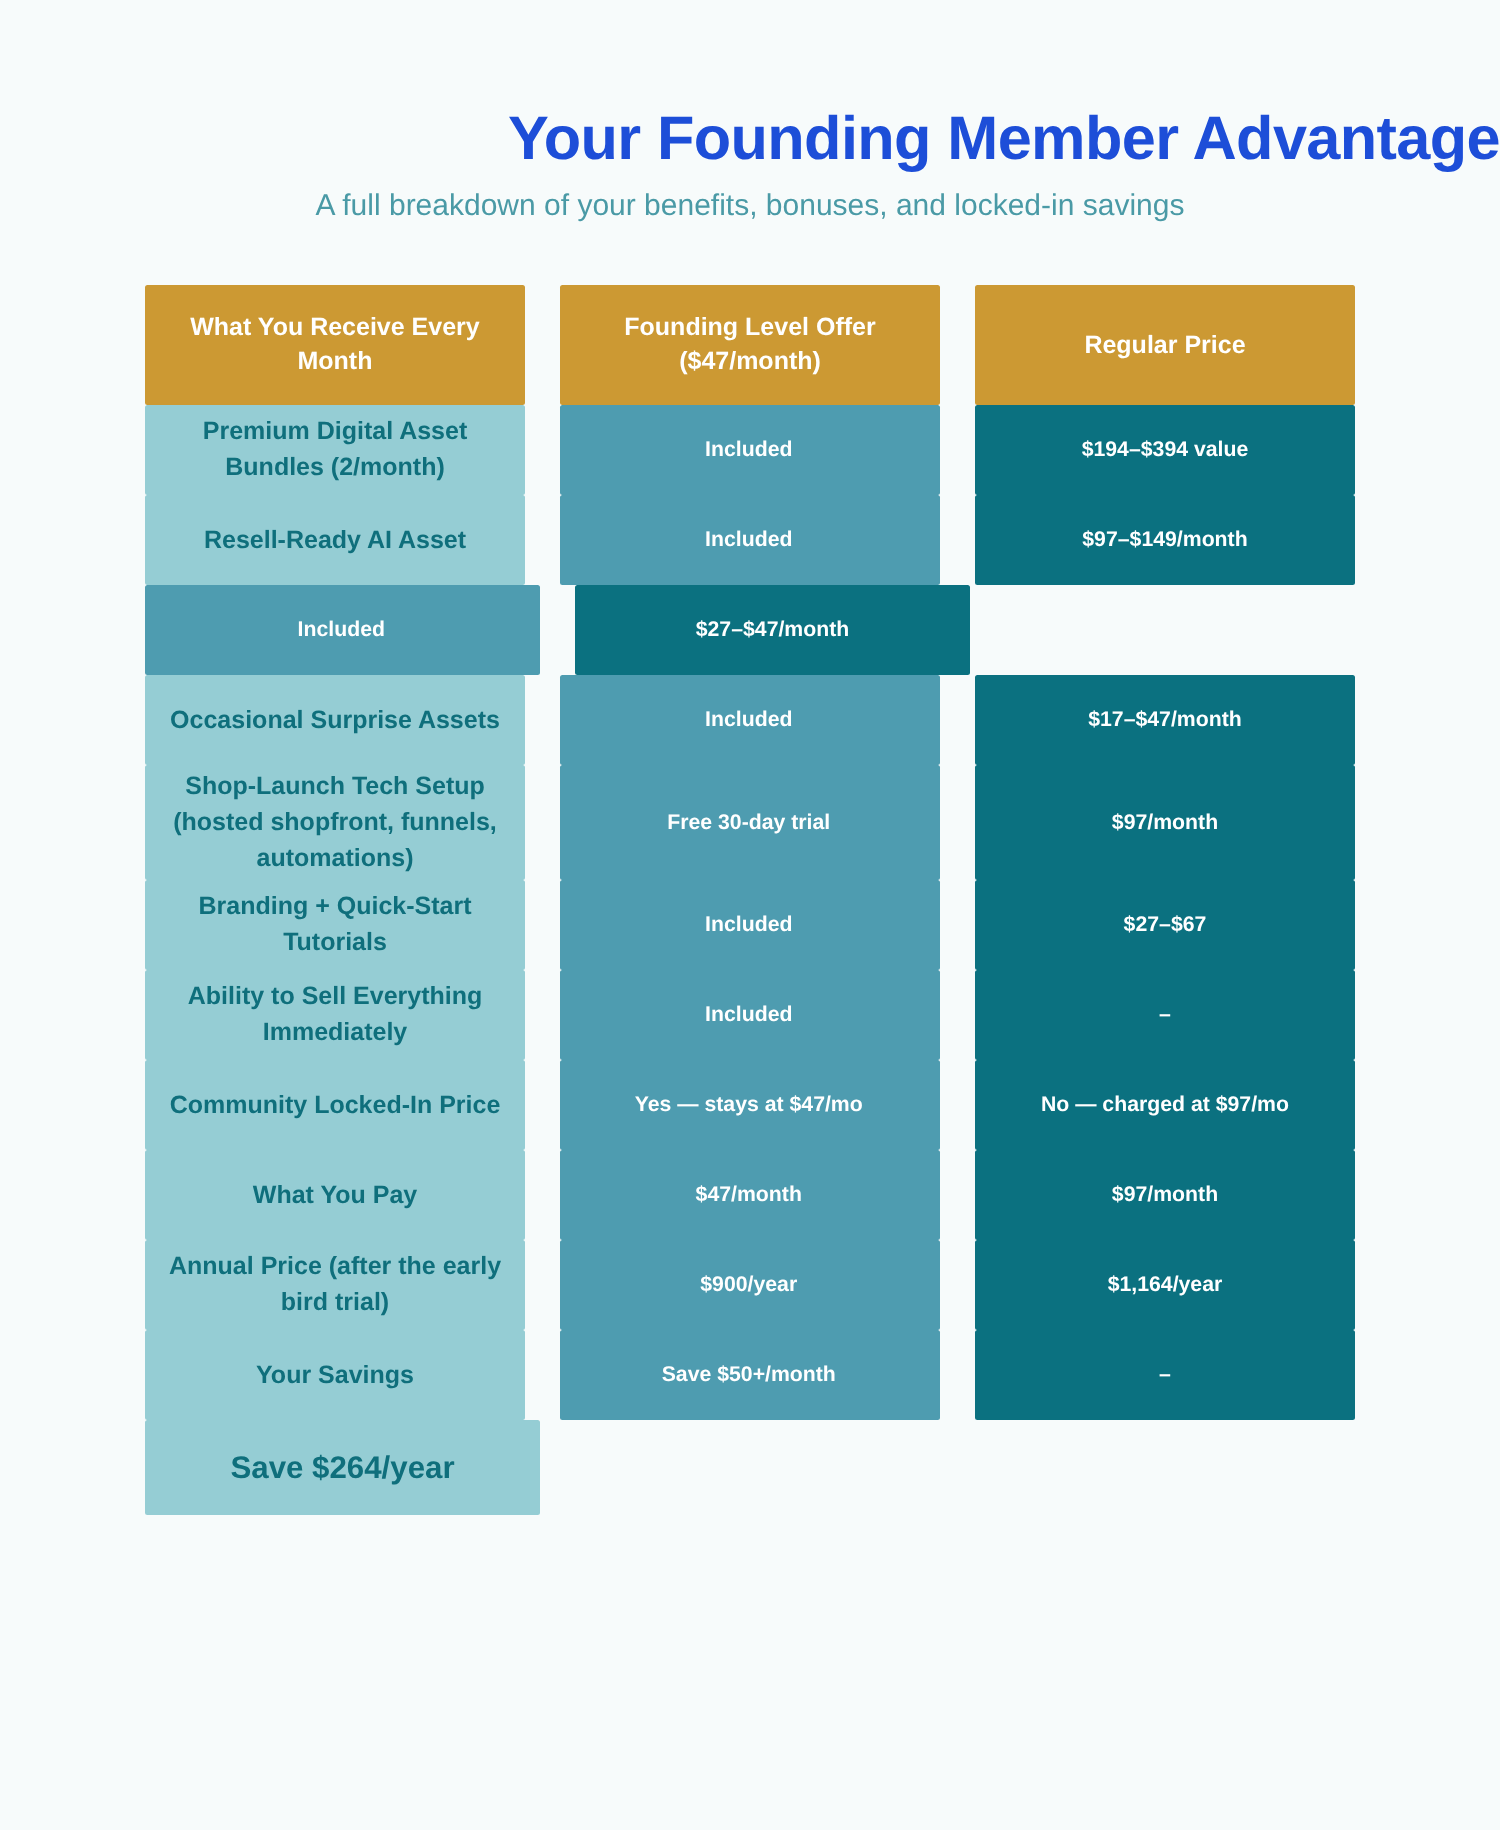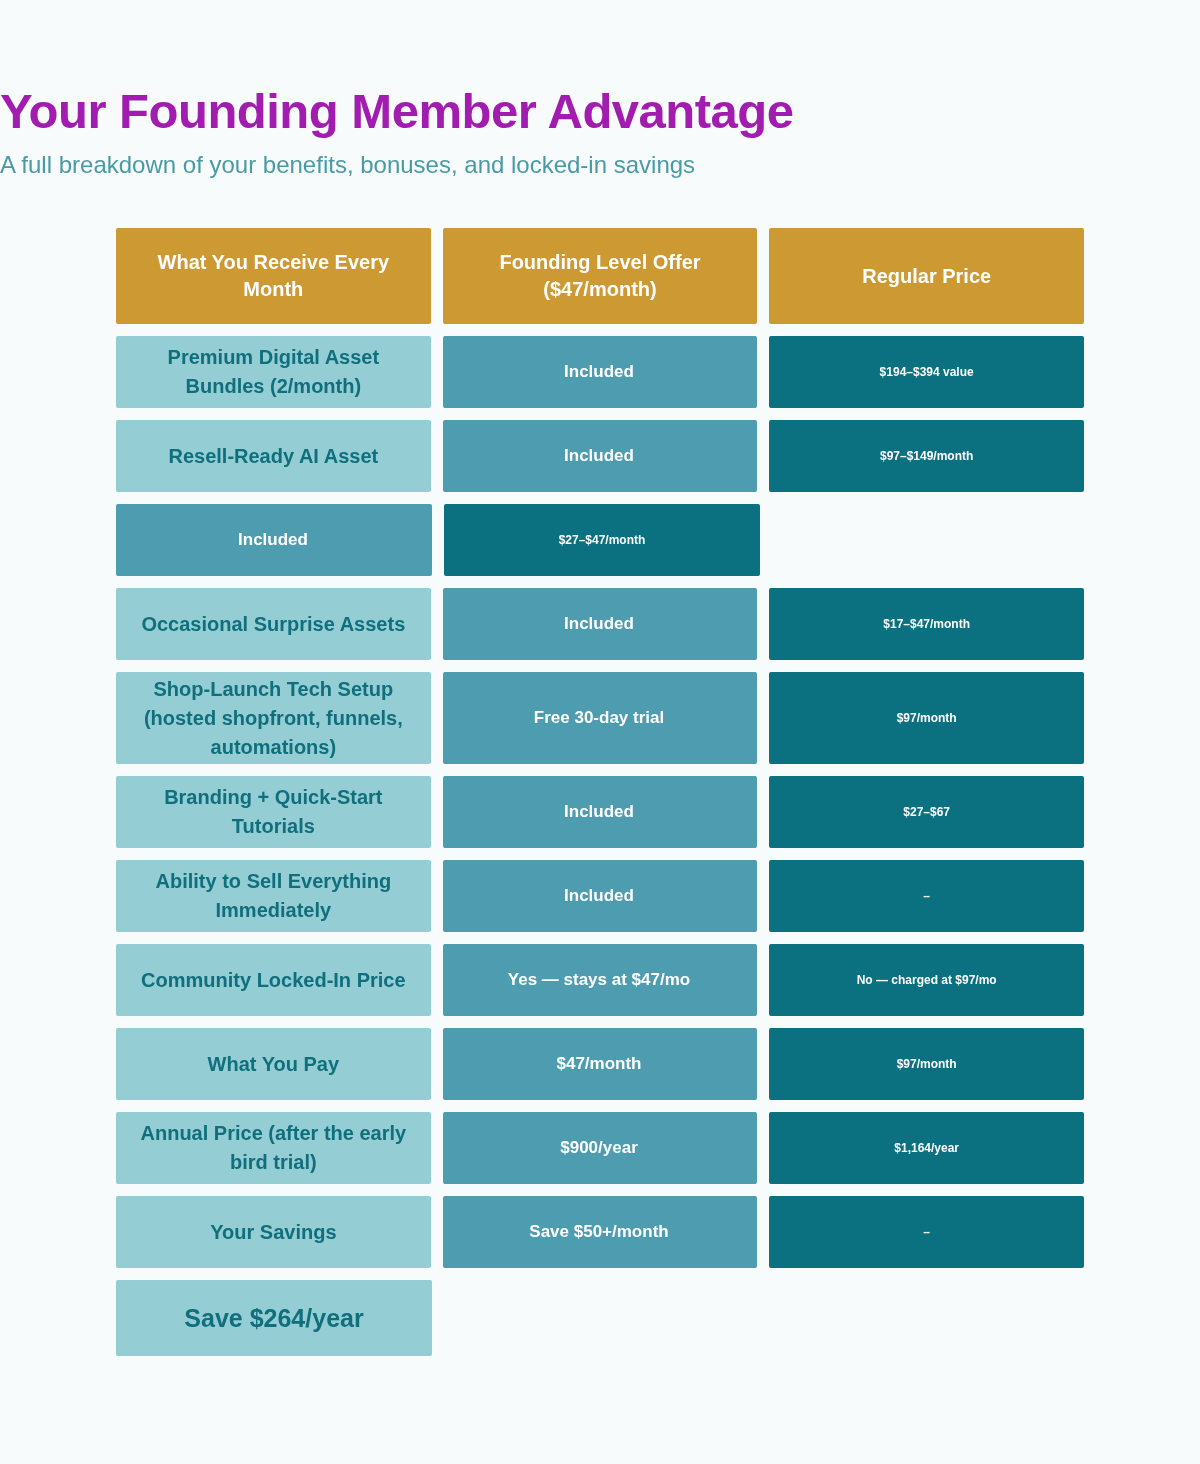--- a/index.html
+++ b/index.html
@@ -14,43 +14,43 @@
     -webkit-font-smoothing: antialiased;
   }
   .page {
     width: 1200px;
     height: 1464px;
     box-sizing: border-box;
     padding: 84px 0 0 0;
     position: relative;
   }
   .title {
-    text-align: left;
+    text-align: right;
     font-size: 49px;
     font-weight: bold;
-    color: #a21caf;
+    color: #1d4ed8;
     letter-spacing: -0.5px;
     line-height: 1.12;
     margin: 0 0 10px 0;
   }
   .subtitle {
+    text-align: center;
     font-size: 24px;
     color: #4a9aa6;
     font-weight: 400;
     line-height: 1.3;
     margin: 0;
   }
   .table {
     width: 968px;
     margin: 48px auto 0 auto;
   }
   .row {
     display: flex;
-    gap: 12px;
-    margin-bottom: 12px;
+    gap: 28px;
   }
   .cell {
     box-sizing: border-box;
     display: flex;
     align-items: center;
     justify-content: center;
     text-align: center;
     padding: 10px 14px;
   }
   .c1 { width: 316px; }
@@ -79,21 +79,21 @@
     color: #ffffff;
     font-weight: bold;
     font-size: 17px;
     border-radius: 2px;
     padding-left: 12px;
   }
   .body-row .c3 {
     background: #0b7180;
     color: #ffffff;
     font-weight: bold;
-    font-size: 12px;
+    font-size: 17px;
     border-radius: 2px;
   }
   .h-small { height: 72px; }
   .h-tall { height: 92px; }
 
   .footer-row .c1 {
     background: #95cdd4;
     color: #0f6f7c;
     font-weight: bold;
     font-size: 25px;

